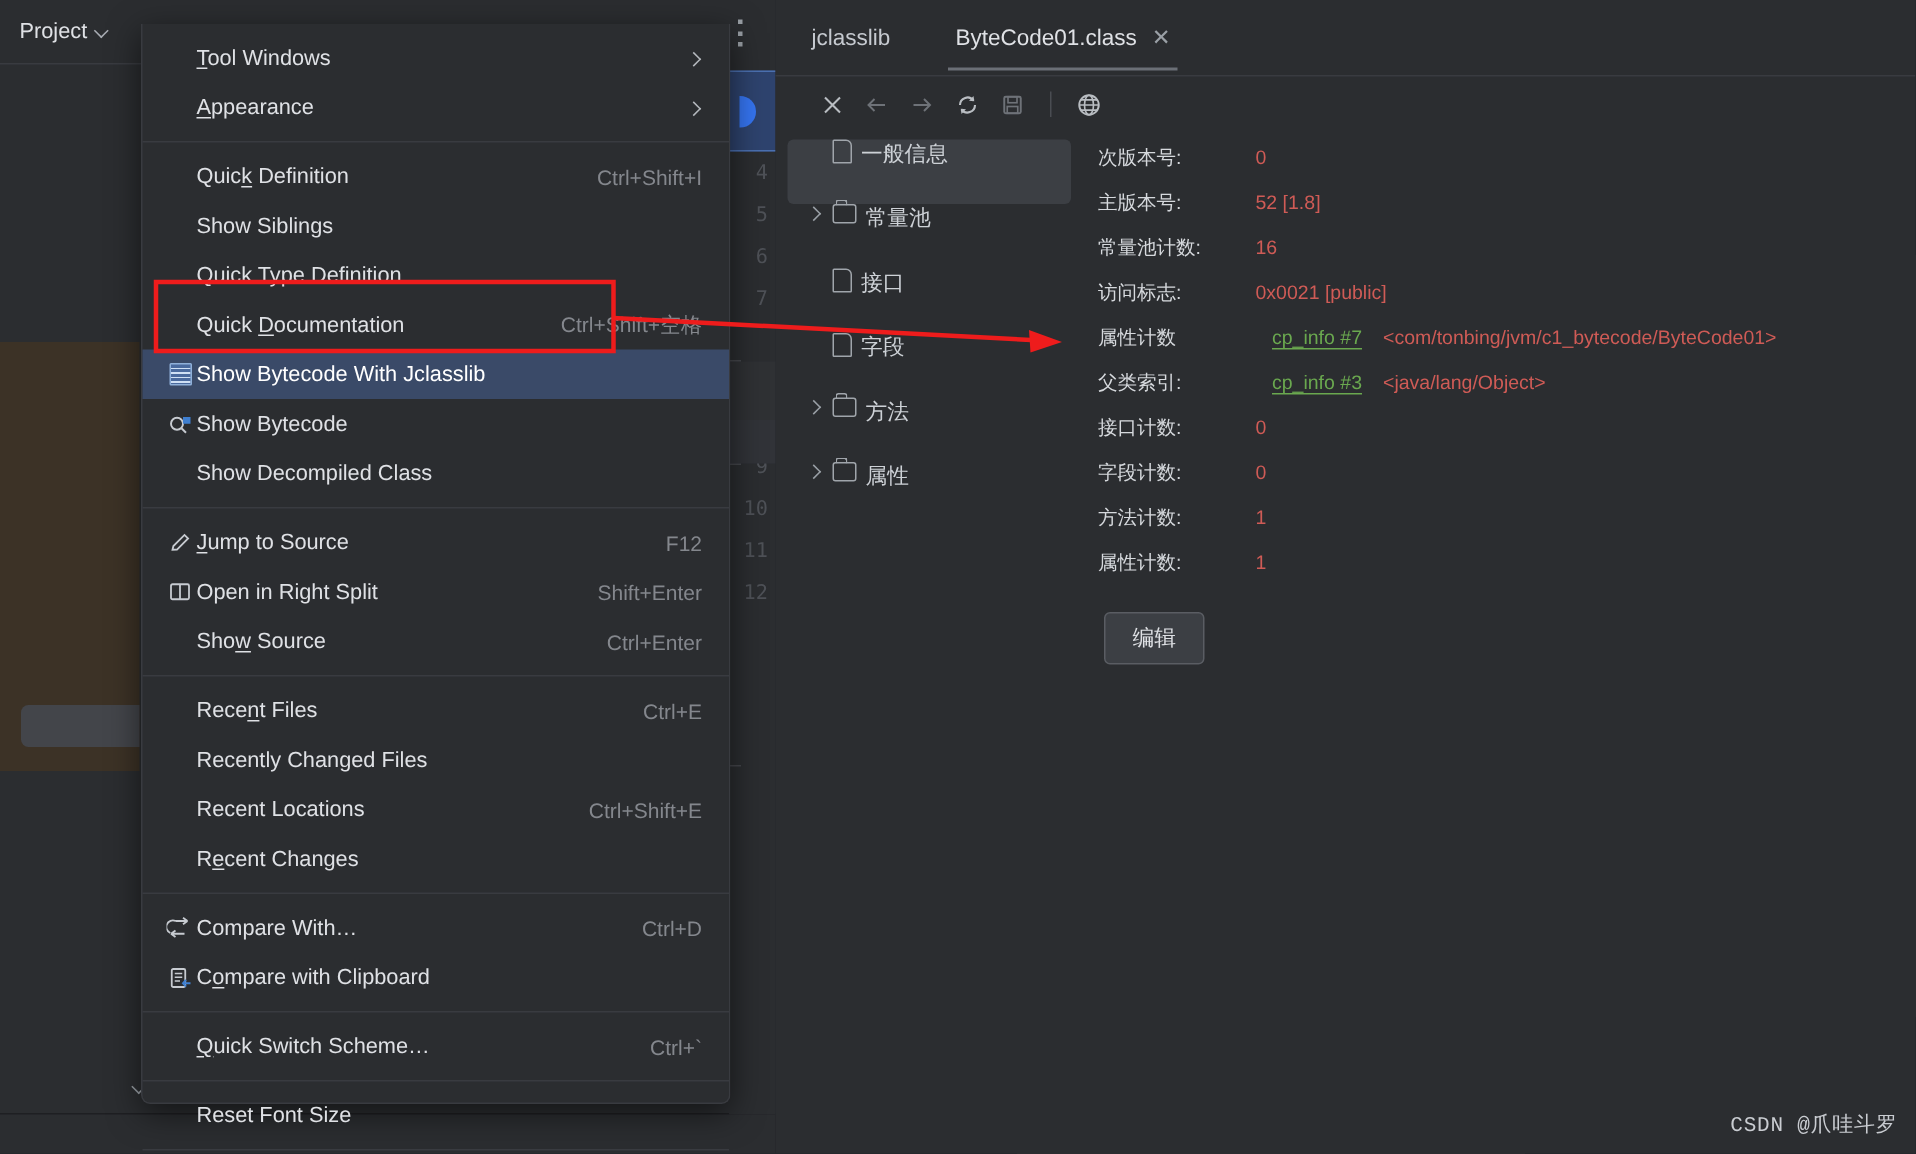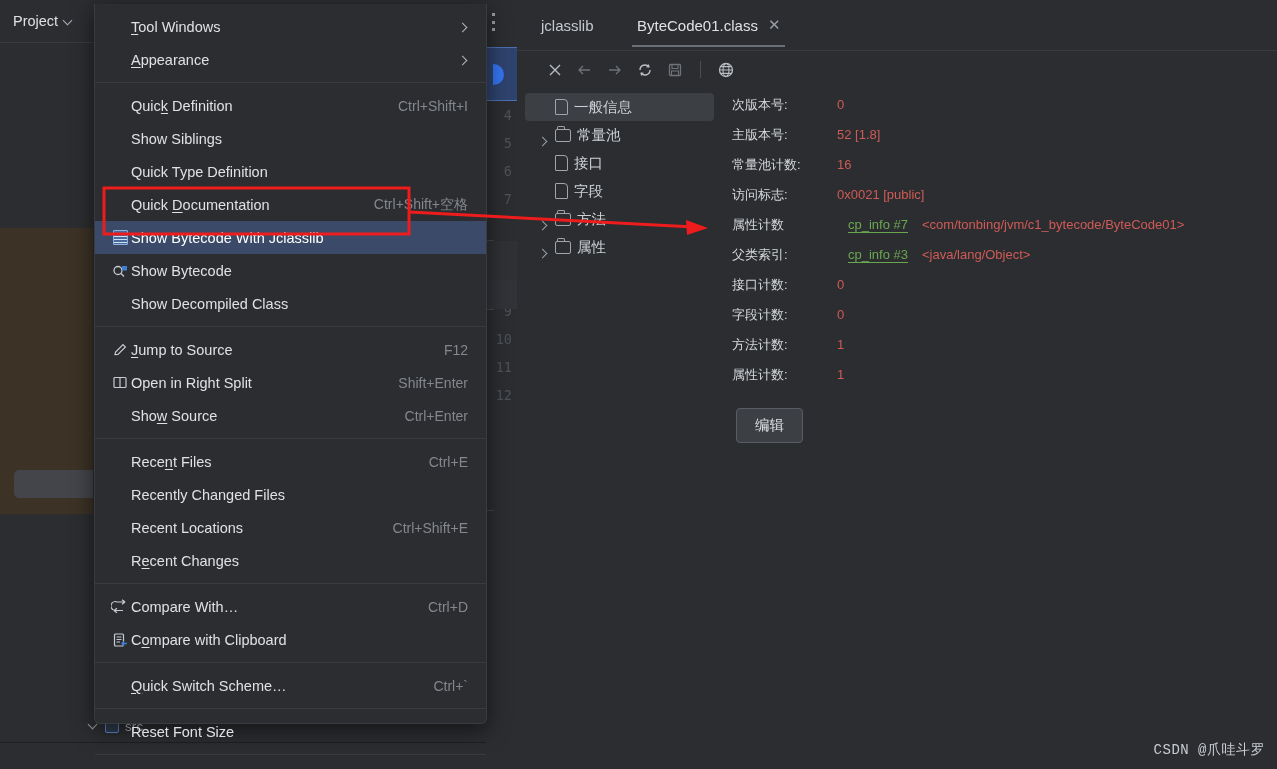--- a/index.html
+++ b/index.html
@@ -82,21 +82,21 @@
   .gnum {
     height: 28px; line-height: 28px; text-align: right; padding-right: 5px;
     color: #4e5157; font-size: 13.5px; font-family: "DejaVu Sans Mono", monospace;
   }
   .gband { position: absolute; left: 486px; top: 241px; width: 31px; height: 39px; background: #2f3134; }
   .gband2 { position: absolute; left: 486px; top: 280px; width: 31px; height: 29px; background: #313338; }
   .gline { position: absolute; left: 486px; width: 8px; height: 1px; background: #45474c; }
 
   
   .ctx-menu {
-    position: absolute; left: 94px; top: 4px; width: 393px; height: 720px;
+    position: absolute; left: 94px; top: 16px; width: 393px; height: 720px;
     background: #2b2d30; border: 1px solid #393b40; border-top: none;
     box-shadow: 0 6px 22px rgba(0,0,0,.55); border-radius: 0 0 6px 6px;
     padding: 6px 0 6px 0;
   }
   .mi {
     position: relative; height: 33px; display: flex; align-items: center;
     padding: 0 18px 0 14px; cursor: default;
   }
   .mi .ico { width: 22px; flex: 0 0 22px; display: flex; align-items: center; justify-content: center; }
   .mi .txt { color: #dfe1e5; font-size: 14.5px; white-space: nowrap; flex: 1 1 auto; }
@@ -145,21 +145,21 @@
   .tb-btn {
     width: 26px; height: 26px; display: flex; align-items: center; justify-content: center;
     color: #b9bdc2; font-size: 17px; line-height: 1;
   }
   .tb-btn.dim { color: #6e7278; }
   .tb-sep { width: 1px; height: 17px; background: #4a4d52; margin: 0 8px; }
 
   .jc-body { position: relative; height: 681px; display: flex; }
   .jc-tree { width: 205px; padding: 5px 0 0 8px; }
   .tnode {
-    height: 28px; display: flex; align-items: center; gap: 6px; padding-left: 12px;
+    height: 43px; display: flex; align-items: flex-start; gap: 6px; padding-left: 12px;
     color: #cdd1d6; font-size: 14.5px; border-radius: 4px; margin-right: 8px;
   }
   .tnode.active { background: #3c3f44; }
   .tnode .chev { width: 12px; flex: 0 0 12px; position: relative; }
   .tnode .chev.has::after {
     content:""; position:absolute; left:2px; top:3px; width: 6px; height: 6px;
     border-right: 1.5px solid #9aa0a6; border-top: 1.5px solid #9aa0a6; transform: rotate(45deg);
   }
   .ic-file {
     width: 13px; height: 16px; border: 1.5px solid #a0a5ab; border-radius: 1px 4px 1px 1px; flex: 0 0 13px;

